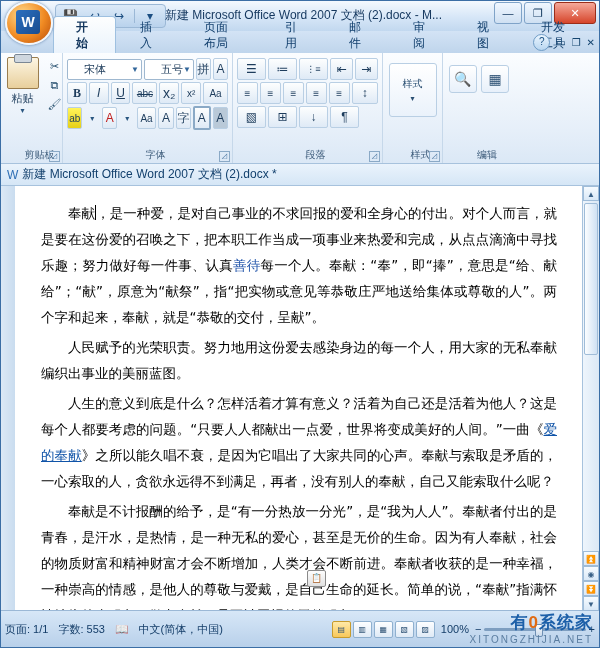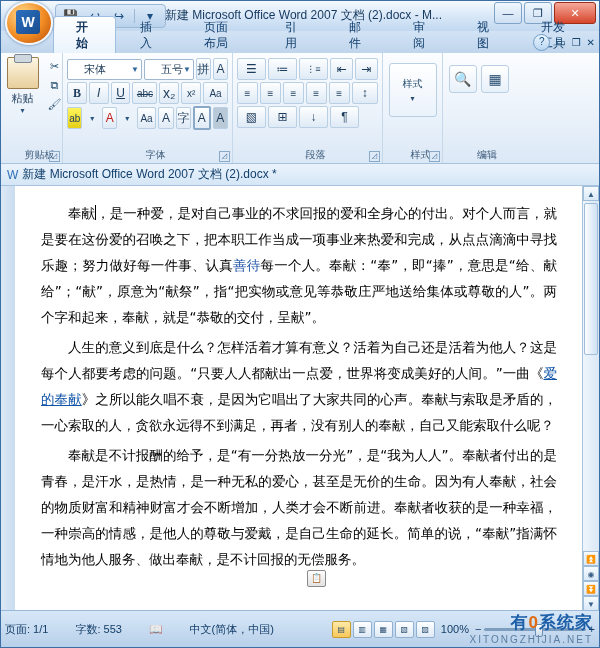--- a/index.html
+++ b/index.html
@@ -182,21 +182,21 @@
   .sthumb{
     position:absolute;left:1px;right:1px;top:17px;height:150px;border-radius:2px;
     background:linear-gradient(90deg,#fbfdff,#cfe1f3);border:1px solid #9fbcd8;
   }
   .sbottom{position:absolute;left:0;right:0;bottom:0;}
   
   .statusbar{
     position:absolute;left:0;right:0;bottom:0;height:36px;
     background:linear-gradient(#d7e7f7,#b8d0ea);border-top:1px solid #9bb8d6;
     display:flex;align-items:center;font-size:11px;color:#143d68;padding:0 4px;
-    gap:27px;
+    gap:10px;
   }
   .stat-right{margin-left:auto;display:flex;align-items:center;gap:6px;}
   .viewbtns{display:flex;gap:2px;}
   .vbtn{width:17px;height:15px;border:1px solid #8fb0cf;border-radius:2px;
     background:linear-gradient(#fdfeff,#dfeaf6);font-size:8px;color:#2a4f72;
     display:flex;align-items:center;justify-content:center;}
   .vbtn.on{background:linear-gradient(#ffe9a8,#f8c85a);border-color:#c79b2d;}
   .zoomwrap{display:flex;align-items:center;gap:3px;width:120px;}
   .track{flex:1;height:3px;background:#7e9ec0;border-radius:2px;position:relative;}
   .knob{position:absolute;left:50%;top:-4px;width:6px;height:11px;background:linear-gradient(#fdfdfd,#c7d8ea);border:1px solid #6d8fb4;border-radius:2px;}
@@ -364,20 +364,21 @@
   </div>
 
   <div class="workarea">
     <div class="vruler"></div>
 
     <div class="page-wrap">
       <div class="page">
         <p class="doc-p">
           <span>奉献</span><span class="caret"></span><span>，是一种爱，是对自己事业的不求回报的爱和全身心的付出。对个人而言，就是要在这份爱的召唤之下，把本职工作当成一项事业来热爱和完成，从点点滴滴中寻找乐趣；努力做好每一件事、认真</span><span class="blue">善待</span><span>每一个人。奉献：“奉”，即“捧”，意思是“给、献给”；“献”，原意为“献祭”，指“把实物或意见等恭敬庄严地送给集体或尊敬的人”。两个字和起来，奉献，就是“恭敬的交付，呈献”。</span>
         </p>
+        <p class="doc-p">人民赋予的光荣职责。努力地用这份爱去感染身边的每一个人，用大家的无私奉献编织出事业的美丽蓝图。</p>
         <p class="doc-p">
           <span>人生的意义到底是什么？怎样活着才算有意义？活着为自己还是活着为他人？这是每个人都要考虑的问题。“只要人人都献出一点爱，世界将变成美好的人间。”一曲《</span><span class="lnk">爱的奉献</span><span>》之所以能久唱不衰，是因为它唱出了大家共同的心声。奉献与索取是矛盾的，一心索取的人，贪欲永远得不到满足，再者，没有别人的奉献，自己又能索取什么呢？</span>
         </p>
         <p class="doc-p">
           <span>奉献是不计报酬的给予，是“有一分热放一分光”，是“我为人人”。奉献者付出的是青春，是汗水，是热情，是一种无私的爱心，甚至是无价的生命。因为有人奉献，社会的物质</span><span class="red">财富</span><span>和精神财富才会不断增加，人类才会不断前进。奉献者收获的是一种幸福，一种崇高的情感，是他人的尊敬与爱戴，是自己生命的延长。简单的说，“奉献”指满怀情地为他人服务、做出奉献，是不计回报的无偿服务。</span>
         </p>
       </div>
       <div class="pastebadge">📋</div>
     </div>
 

